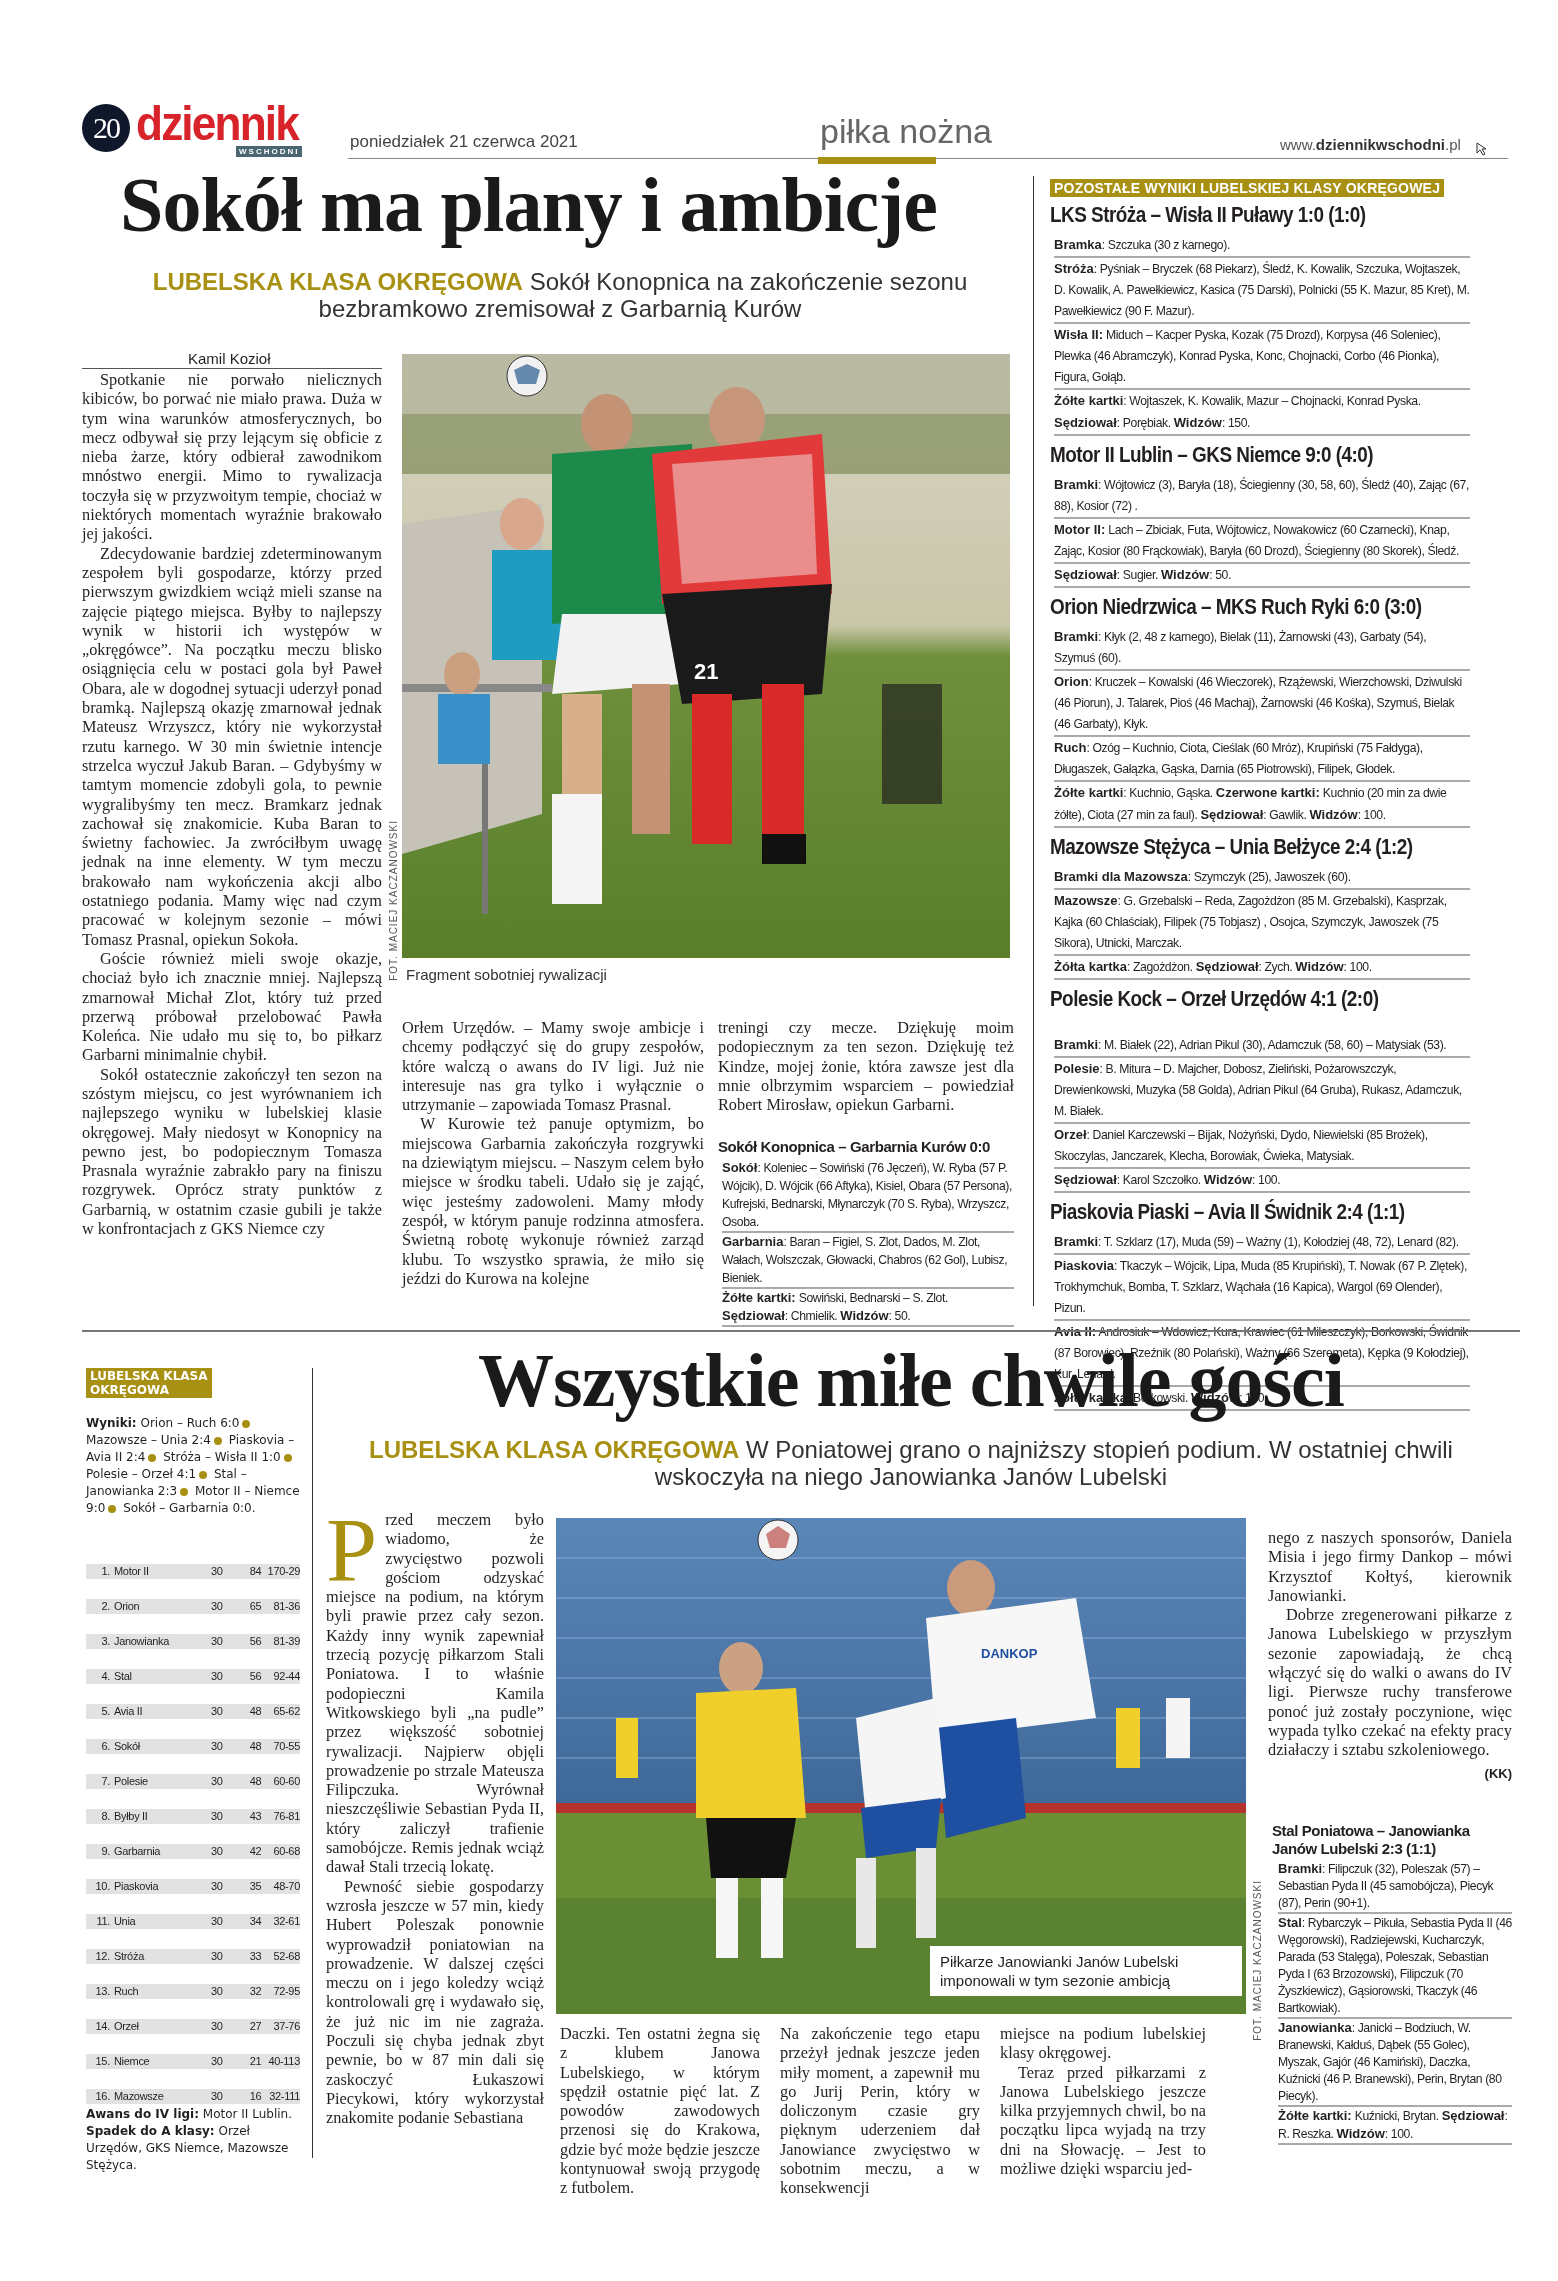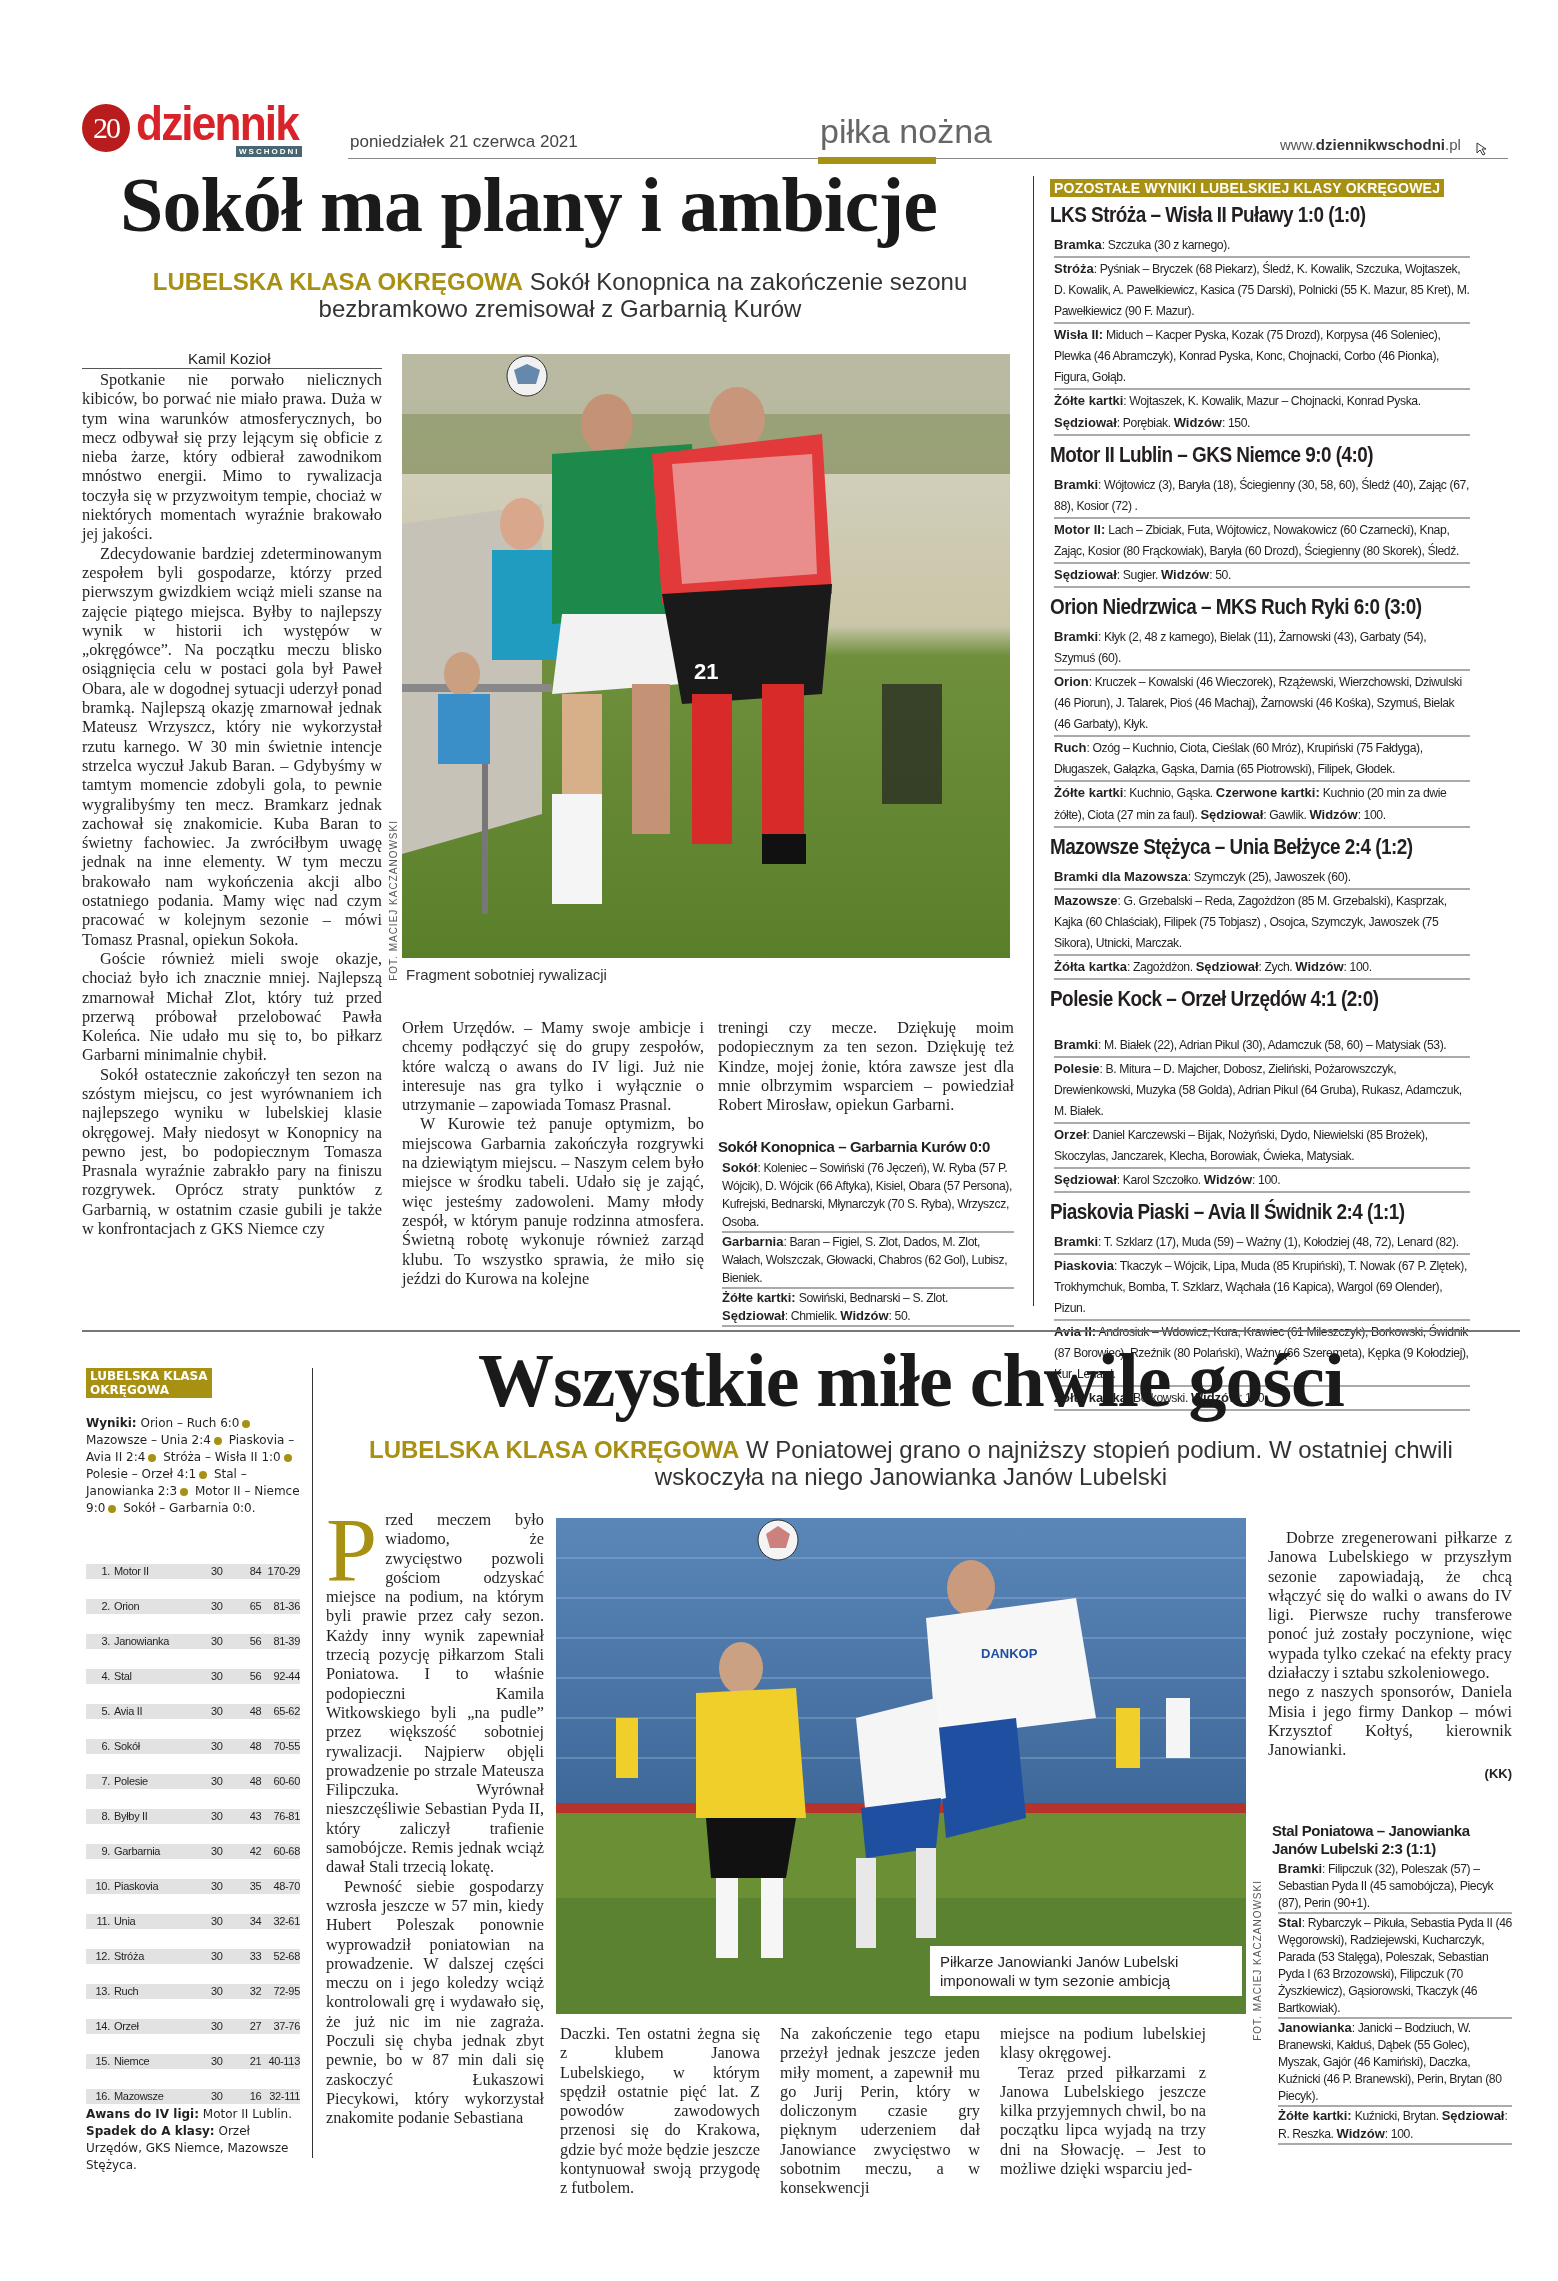--- a/index.html
+++ b/index.html
@@ -2,21 +2,21 @@
 <html><head>
 <meta charset="utf-8">
 <style>
   * { box-sizing: border-box; margin: 0; padding: 0; }
   body { width: 1558px; height: 2281px; background: #fff; position: relative; overflow: hidden; font-family: "DejaVu Serif", serif; color: #231f20; }
   .abs { position: absolute; }
   .sans { font-family: "Liberation Sans", sans-serif; }
   .cond { font-family: "Liberation Sans Narrow", "Liberation Sans", sans-serif; }
 
   
-  .page-num { left: 82px; top: 104px; width: 48px; height: 48px; border-radius: 50%; background: #b91c1c; color: #fff; font-family: "Liberation Serif", serif; font-size: 30px; line-height: 48px; text-align: center; letter-spacing: -2px; }
+  .page-num { left: 82px; top: 104px; width: 48px; height: 48px; border-radius: 50%; background: #0f172a; color: #fff; font-family: "Liberation Serif", serif; font-size: 30px; line-height: 48px; text-align: center; letter-spacing: -2px; }
   .logo { left: 136px; top: 98px; font-family: "Liberation Sans", sans-serif; font-weight: bold; font-size: 48px; color: #d8232a; letter-spacing: -2px; line-height: 52px; transform: scaleX(0.92); transform-origin: left; }
   .logo-sub { left: 236px; top: 146px; background: #4a6670; color: #fff; font-family: "Liberation Sans", sans-serif; font-size: 8px; font-weight: bold; letter-spacing: 2px; padding: 0 3px; line-height: 11px; }
   .date { left: 350px; top: 132px; font-family: "Liberation Sans", sans-serif; font-size: 17px; color: #444; }
   .rule-top { left: 348px; top: 158px; width: 1160px; height: 1px; background: #888; }
   .section { left: 820px; top: 112px; font-family: "Liberation Sans", sans-serif; font-size: 34px; color: #666; font-weight: 300; }
   .section-bar { left: 818px; top: 157px; width: 118px; height: 7px; background: #a89012; }
   .site { left: 1280px; top: 136px; font-family: "Liberation Sans", sans-serif; font-size: 15px; color: #555; }
   .site b { color: #333; }
   .cursor-icon { left: 1476px; top: 142px; width: 14px; height: 14px; }
 
@@ -413,22 +413,22 @@
 </div>
 <div class="abs body-text" style="left:780px; top:2024px; width:200px;">
   <p style="text-indent:0;">Na zakończenie tego etapu przeżył jednak jeszcze jeden miły moment, a zapewnił mu go Jurij Perin, który w doliczonym czasie gry pięknym uderzeniem dał Janowiance zwycięstwo w sobotnim meczu, a w konsekwencji</p>
 </div>
 <div class="abs body-text" style="left:1000px; top:2024px; width:206px;">
   <p style="text-indent:0;">miejsce na podium lubelskiej klasy okręgowej.</p>
   <p>Teraz przed piłkarzami z Janowa Lubelskiego jeszcze kilka przyjemnych chwil, bo na początku lipca wyjadą na trzy dni na Słowację. – Jest to możliwe dzięki wsparciu jed-</p>
 </div>
 
 <div class="abs body-text" style="left:1268px; top:1528px; width:244px;">
+  <p style="text-indent:0;">nego z naszych sponsorów, Daniela Misia i jego firmy Dankop – mówi Krzysztof Kołtyś, kierownik Janowianki.</p>
   <p>Dobrze zregenerowani piłkarze z Janowa Lubelskiego w przyszłym sezonie zapowiadają, że chcą włączyć się do walki o awans do IV ligi. Pierwsze ruchy transferowe ponoć już zostały poczynione, więc wypada tylko czekać na efekty pracy działaczy i sztabu szkoleniowego.</p>
-  <p style="text-indent:0;">nego z naszych sponsorów, Daniela Misia i jego firmy Dankop – mówi Krzysztof Kołtyś, kierownik Janowianki.</p>
   <div class="cond" style="text-align:right; font-weight:bold; font-size:13px; margin-top:4px;">(KK)</div>
 </div>
 
 <div class="abs" style="left:1272px; top:1822px; width:240px;">
   <div class="cond" style="font-weight:bold; font-size:15px; line-height:18px; letter-spacing:-0.4px;">
     <span>Stal Poniatowa – Janowianka</span><br><span>Janów Lubelski 2:3 (1:1)</span>
   </div>
   <div style="margin-left:6px; margin-top:2px;">
     <div class="stat" style="line-height:17px;"><b>Bramki</b><span>: Filipczuk (32), Poleszak (57) – Sebastian Pyda II (45 samobójcza), Piecyk (87), Perin (90+1).</span></div>
     <div class="stat" style="line-height:17px;"><b>Stal</b><span>: Rybarczyk – Pikuła, Sebastia Pyda II (46 Węgorowski), Radziejewski, Kucharczyk, Parada (53 Stalęga), Poleszak, Sebastian Pyda I (63 Brzozowski), Filipczuk (70 Żyszkiewicz), Gąsiorowski, Tkaczyk (46 Bartkowiak).</span></div>

